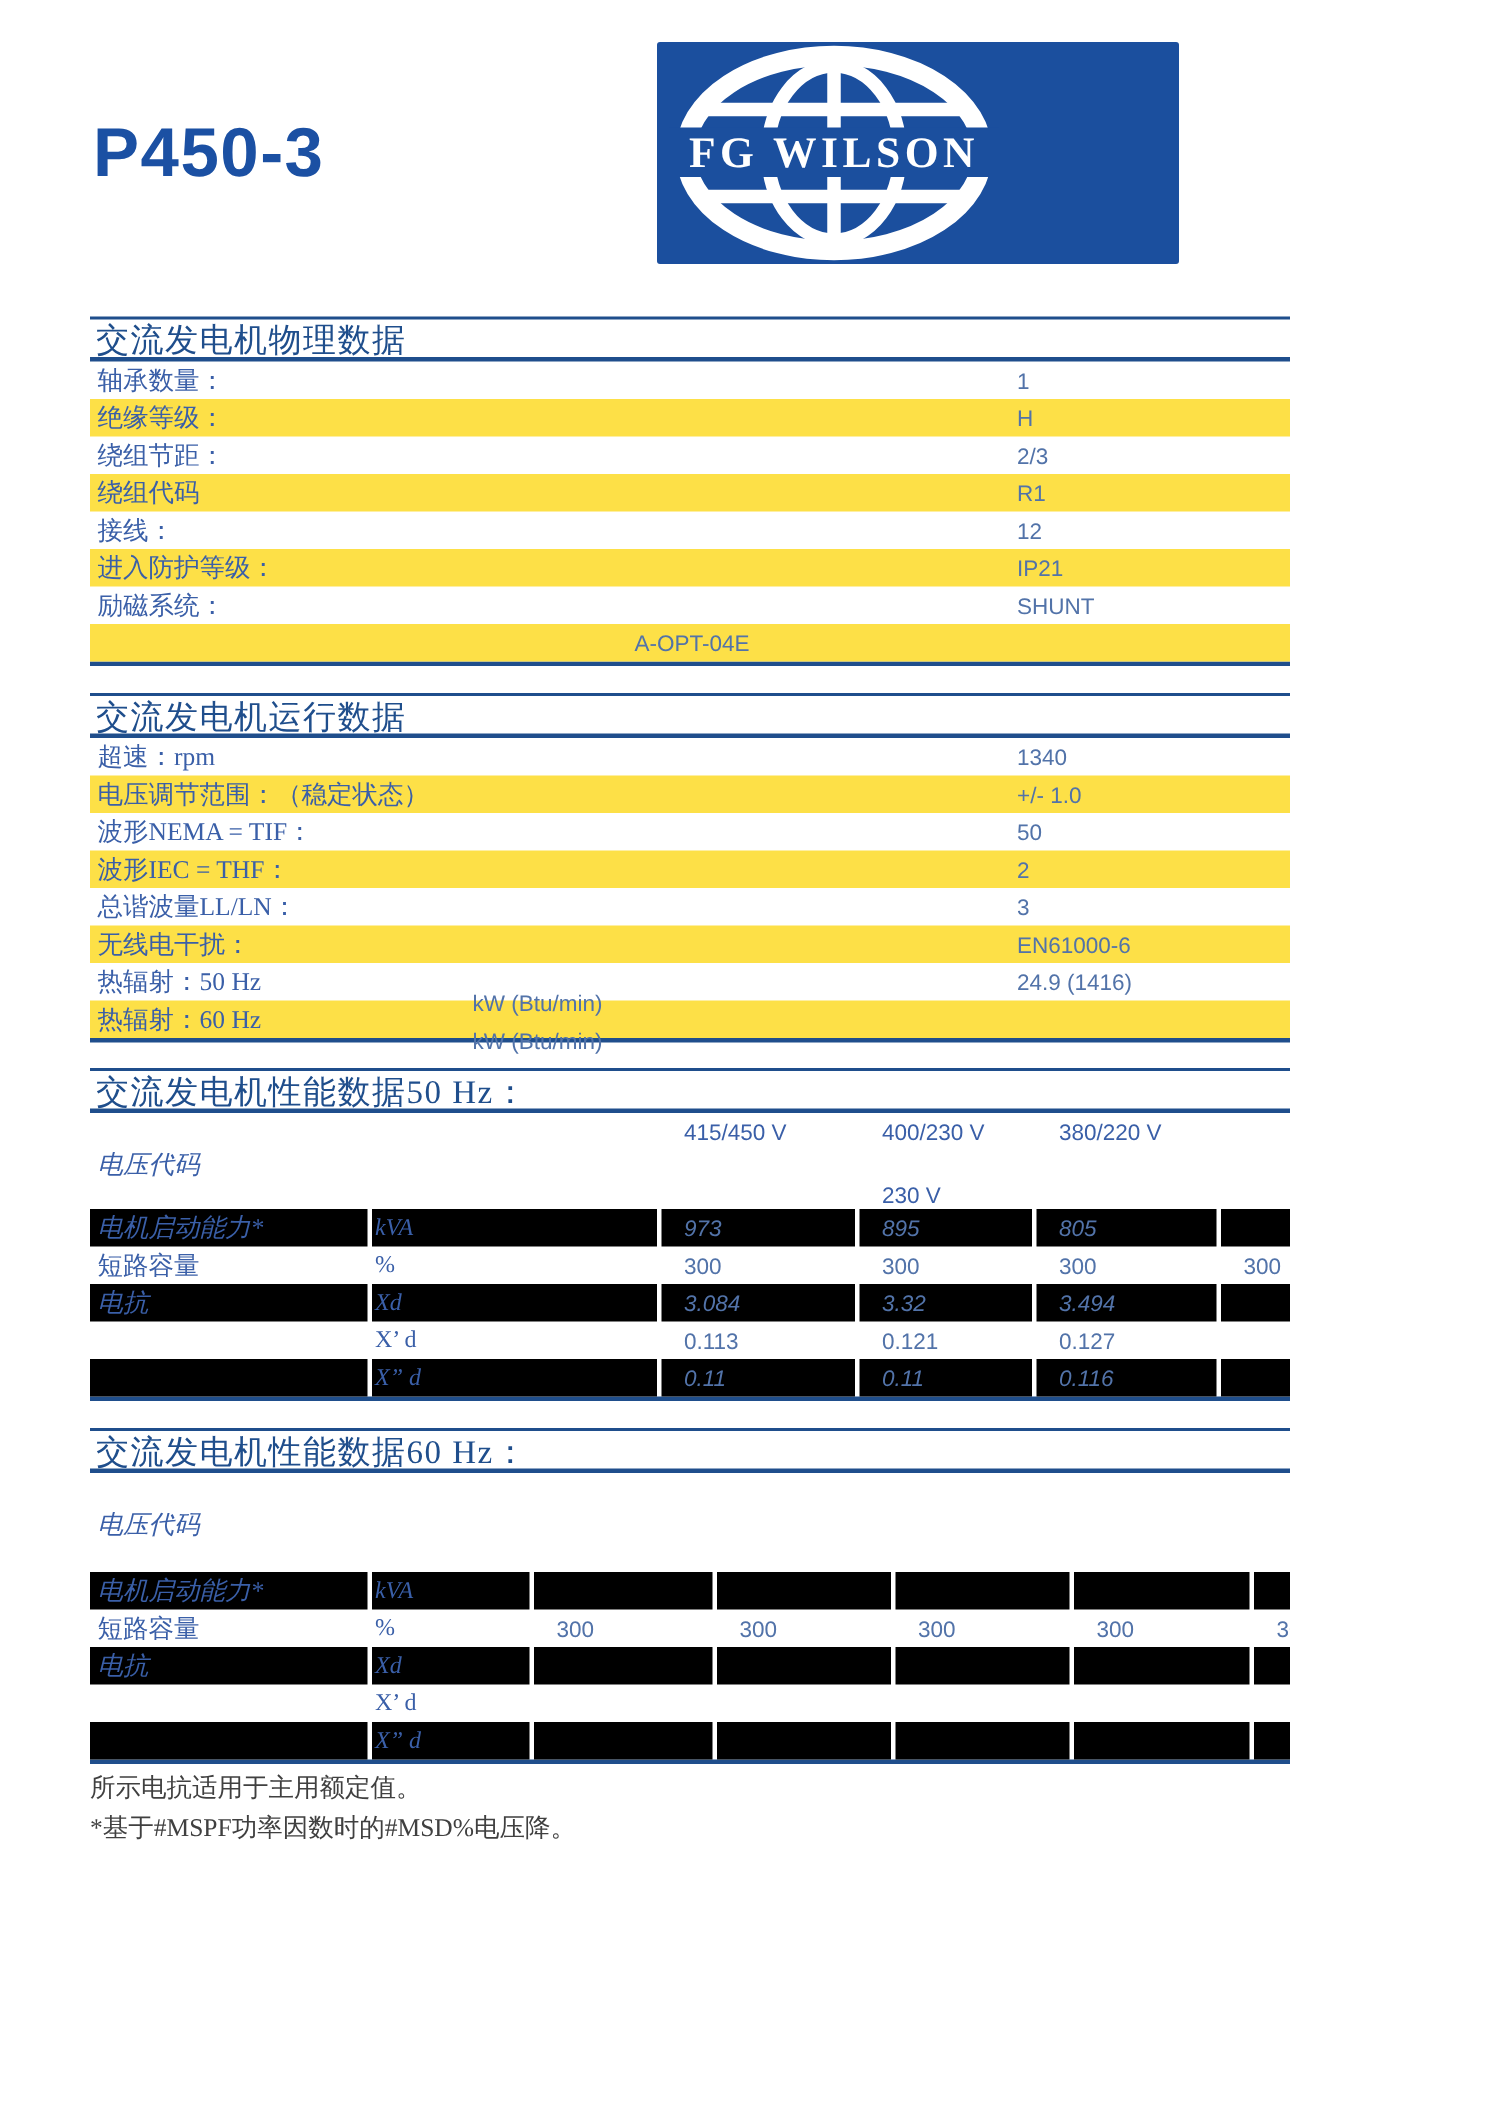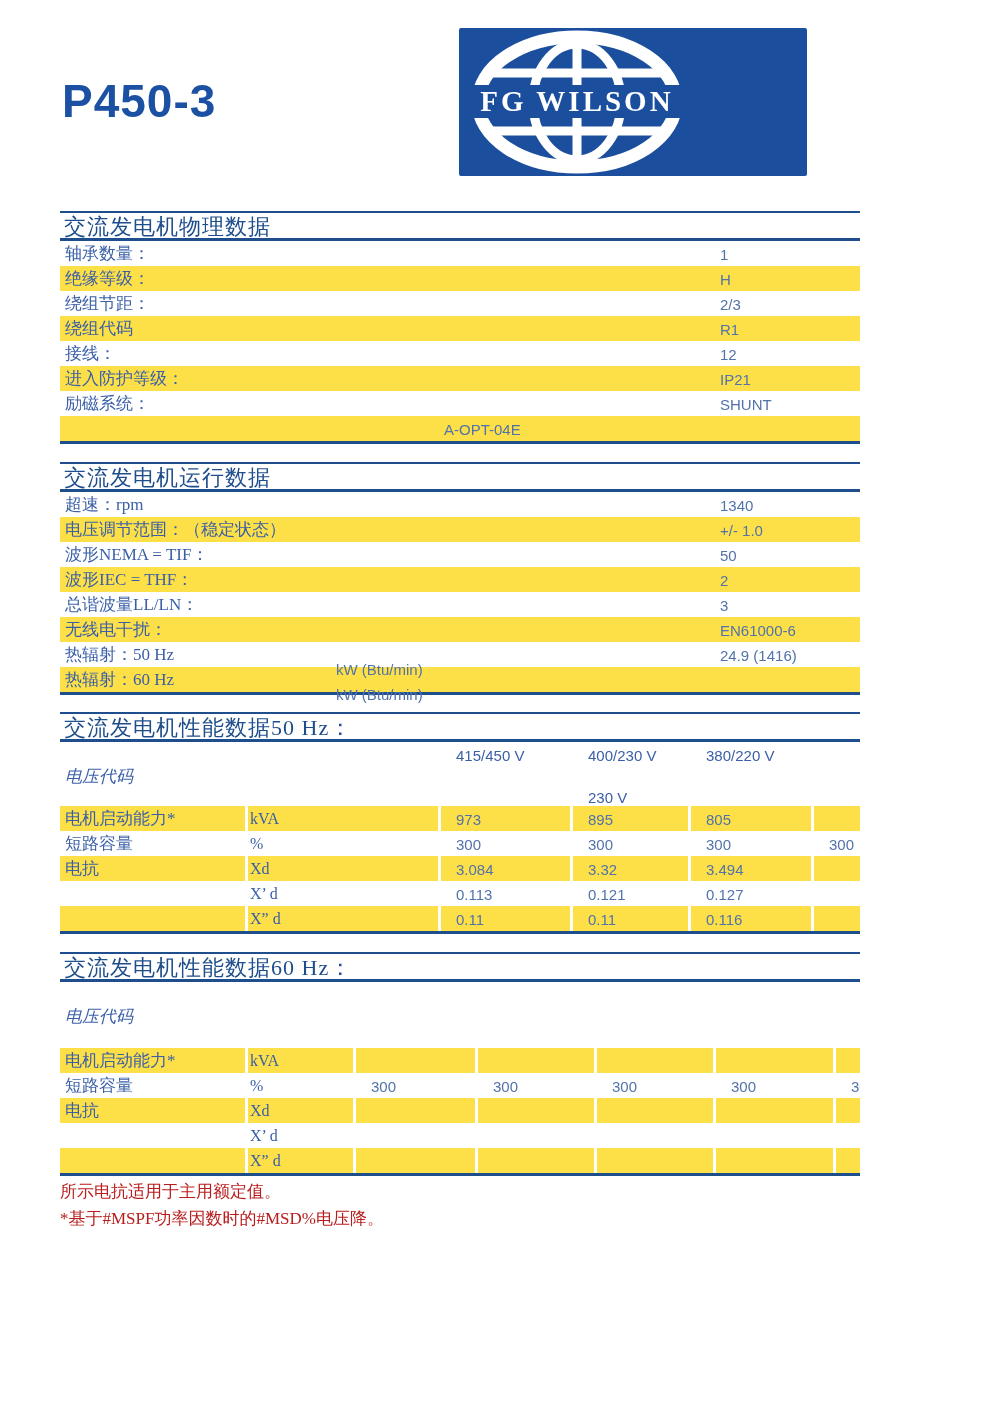--- a/index.html
+++ b/index.html
@@ -7,42 +7,42 @@
   .page {
     position:relative; width:860px; height:1414px; background:#ffffff;
     font-family:"Liberation Serif","DejaVu Serif",serif; overflow:hidden;
   }
 
   .title {
     position:absolute; left:62px; top:74px;
     font-family:"Liberation Sans","DejaVu Sans",sans-serif;
     font-weight:bold; font-size:46px; color:#1b50a3; letter-spacing:1px;
   }
-  .logo { position:absolute; top:28px; right:53px; width:348px; height:148px; }
+  .logo { position:absolute; top:28px; right:74px; width:348px; height:148px; }
 
   .sec { position:absolute; left:60px; width:880px; }
   .sec-heading {
     border-top:2px solid #1f4e8c; border-bottom:3px solid #1f4e8c;
     color:#1f4e8c; font-size:22px; height:30px; line-height:25px;
     padding:1px 0 0 4px; letter-spacing:1px;
   }
 
   
-  .rowA { display:flex; height:25px; line-height:25px;gap:21px; }
+  .rowA { display:flex; height:25px; line-height:25px; }
   .rowA.shaded { background:#fde047; }
   .cell-label { flex:0 0 255px; padding-left:5px; color:#3a5fa8; font-size:17px; white-space:nowrap; }
   .cell-unitA { flex:0 0 360px; color:#5273a9; font-size:15px; padding-top:15px;
                 font-family:Liberation Sans, sans-serif; white-space:nowrap; }
   .cell-valueA { flex:1; color:#5273a9; font-size:15px; padding-left:3px; padding-top:1px;
                  font-family:"Liberation Sans","DejaVu Sans",sans-serif; white-space:nowrap; }
 
   
   .rowB { display:flex; height:25px; line-height:25px; column-gap:3px; }
   .rowB .c { background:transparent; white-space:nowrap; }
-  .rowB.shaded .c { background:#fde047; }
+  .rowB.shaded .c { background:#000000;font-style:italic; }
   .rowB .lab  { padding-left:5px; color:#3a5fa8; font-size:17px; }
   .rowB .unit { padding-left:2px; color:#3a5fa8; font-size:16px; }
   .rowB .val  { padding-left:15px; color:#5273a9; font-size:15px; padding-top:1px;
                 font-family:"Liberation Sans","DejaVu Sans",sans-serif; }
 
   .sec50 .c0{flex:0 0 185px;} .sec50 .c1{flex:0 0 190px;}
   .sec50 .c2{flex:0 0 129px;} .sec50 .c3{flex:0 0 115px;}
   .sec50 .c4{flex:0 0 120px;} .sec50 .c5{flex:1 1 auto;}
 
   .sec60 .c0{flex:0 0 185px;} .sec60 .c1{flex:0 0 105px;}
@@ -54,21 +54,21 @@
   .vh-line .c { white-space:nowrap; }
   .vh-volt { padding-left:15px; color:#3a5fa8; font-size:15px;
              font-family:"Liberation Sans","DejaVu Sans",sans-serif; }
   .vh-code { height:20px; line-height:20px; padding-left:5px; color:#3a5fa8; font-size:17px;font-style:italic; }
   .vh50 { height:64px; }
   .vh60 { height:66px; }
   .vh60 .vh-code { padding-top:22px; height:42px; }
 
   .table-bottom { border-bottom:3px solid #1f4e8c; }
 
-  .footnotes { position:absolute; left:60px; top:1178px; color:#b91c1c; font-size:17px; }
+  .footnotes { position:absolute; left:60px; top:1178px; color:#404040; font-size:17px; }
   .footnotes div { line-height:27px; white-space:nowrap; }
 </style>
 </head>
 <body>
 
 <div class="page">
 
   <div class="title">P450-3</div>
 
   <div class="logo">

